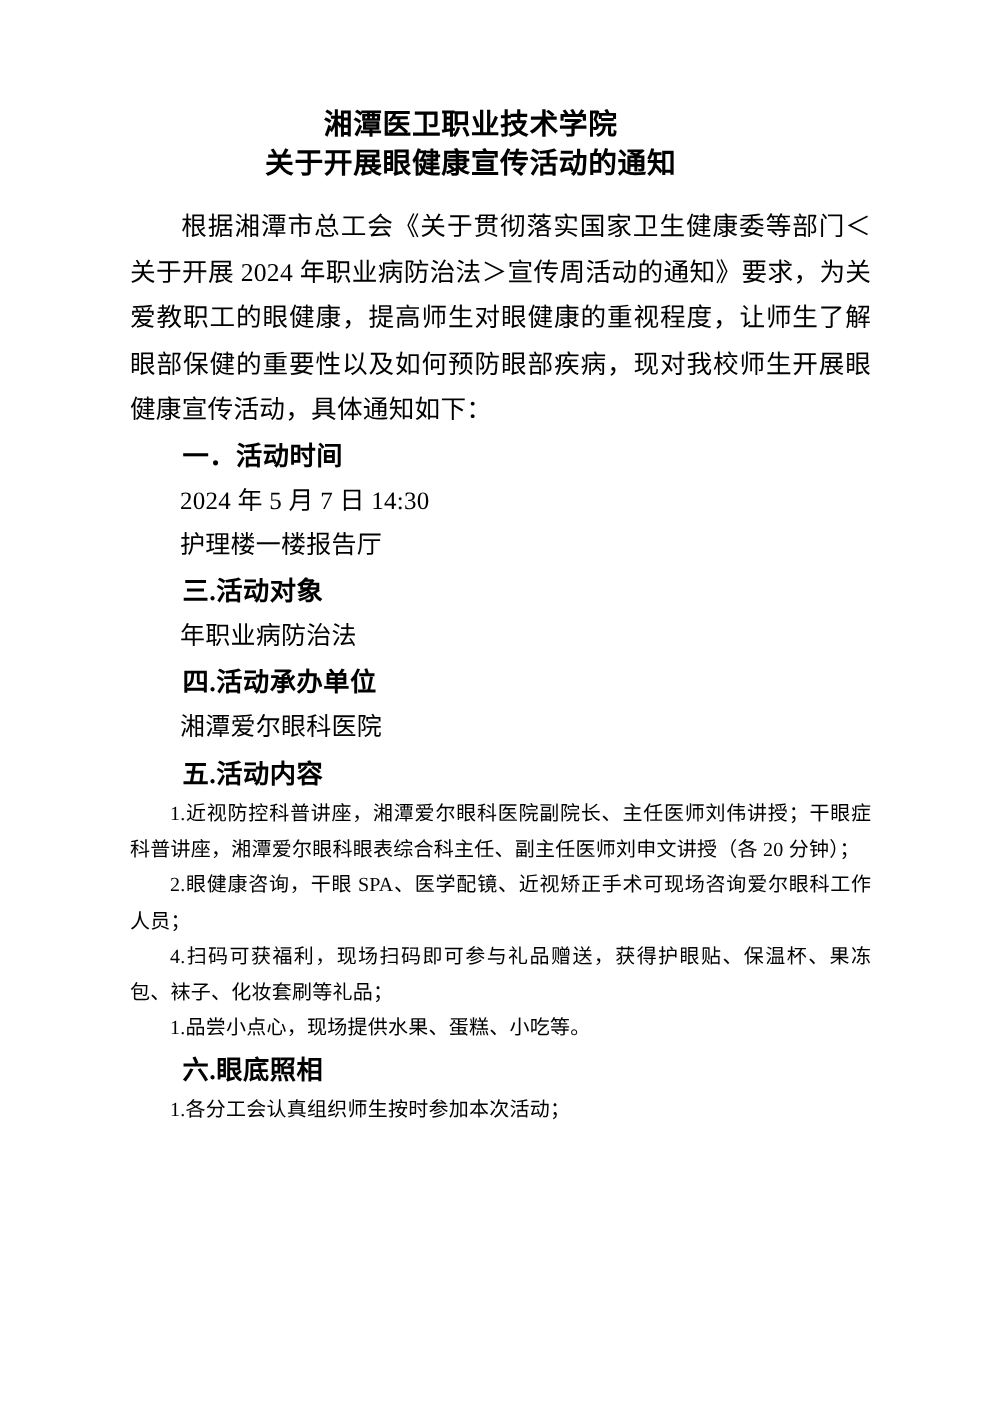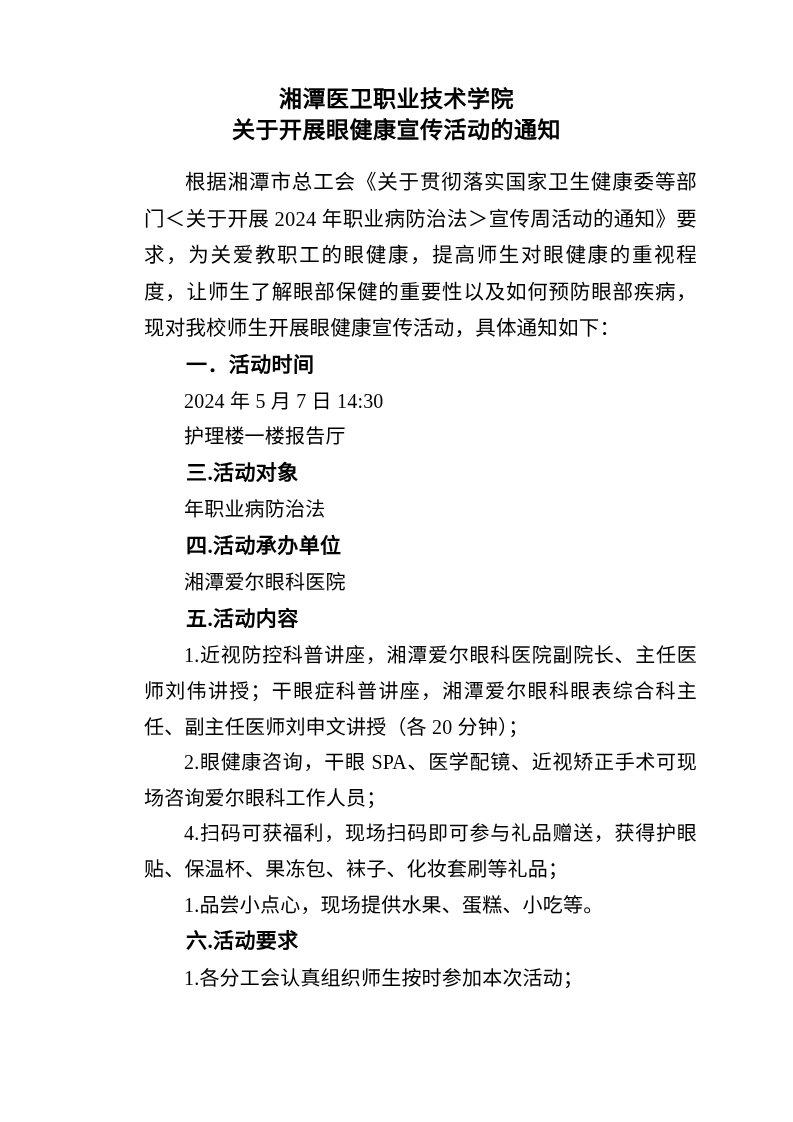--- a/index.html
+++ b/index.html
@@ -12,21 +12,21 @@
     height: 1122px;
     font-family: "Liberation Serif", "DejaVu Serif", serif;
     color: #000000;
     overflow: hidden;
   }
   .page {
     position: relative;
     width: 793px;
     height: 1122px;
     box-sizing: border-box;
-    padding: 84px 96px 40px 96px;
+    padding: 84px 96px 40px 56px;
   }
   .doc-title {
     text-align: center;
     font-weight: bold;
     font-size: 23px;
     line-height: 1.35;
     letter-spacing: 0.5px;
     margin: 0 0 4px 0;
   }
   .doc-title .line {
@@ -40,21 +40,21 @@
     margin: 0;
     font-size: 20.5px;
     line-height: 1.78;
     text-align: justify;
     text-justify: inter-ideograph;
     text-indent: 2em;
     letter-spacing: 0.2px;
   }
   p.sub-para {
     margin: 0;
-    font-size: 20px;
+    font-size: 16px;
     line-height: 1.78;
     text-align: justify;
     text-justify: inter-ideograph;
     text-indent: 2em;
     letter-spacing: 0.2px;
   }
   p.section-head {
     margin: 0;
     font-size: 21px;
     line-height: 1.78;
@@ -94,17 +94,17 @@
 
     <p class="section-head">四.活动承办单位</p>
     <p class="plain-line">湘潭爱尔眼科医院</p>
 
     <p class="section-head">五.活动内容</p>
     <p class="sub-para">1.近视防控科普讲座，湘潭爱尔眼科医院副院长、主任医师刘伟讲授；干眼症科普讲座，湘潭爱尔眼科眼表综合科主任、副主任医师刘申文讲授（各 20 分钟）；</p>
     <p class="sub-para">2.眼健康咨询，干眼 SPA、医学配镜、近视矫正手术可现场咨询爱尔眼科工作人员；</p>
     <p class="sub-para">4.扫码可获福利，现场扫码即可参与礼品赠送，获得护眼贴、保温杯、果冻包、袜子、化妆套刷等礼品；</p>
     <p class="sub-para">1.品尝小点心，现场提供水果、蛋糕、小吃等。</p>
 
-    <p class="section-head">六.活动要求</p>
+    <p class="section-head">六.眼底照相</p>
     <p class="sub-para">1.各分工会认真组织师生按时参加本次活动；</p>
 
   </div>
 </div>
 
 </body></html>

